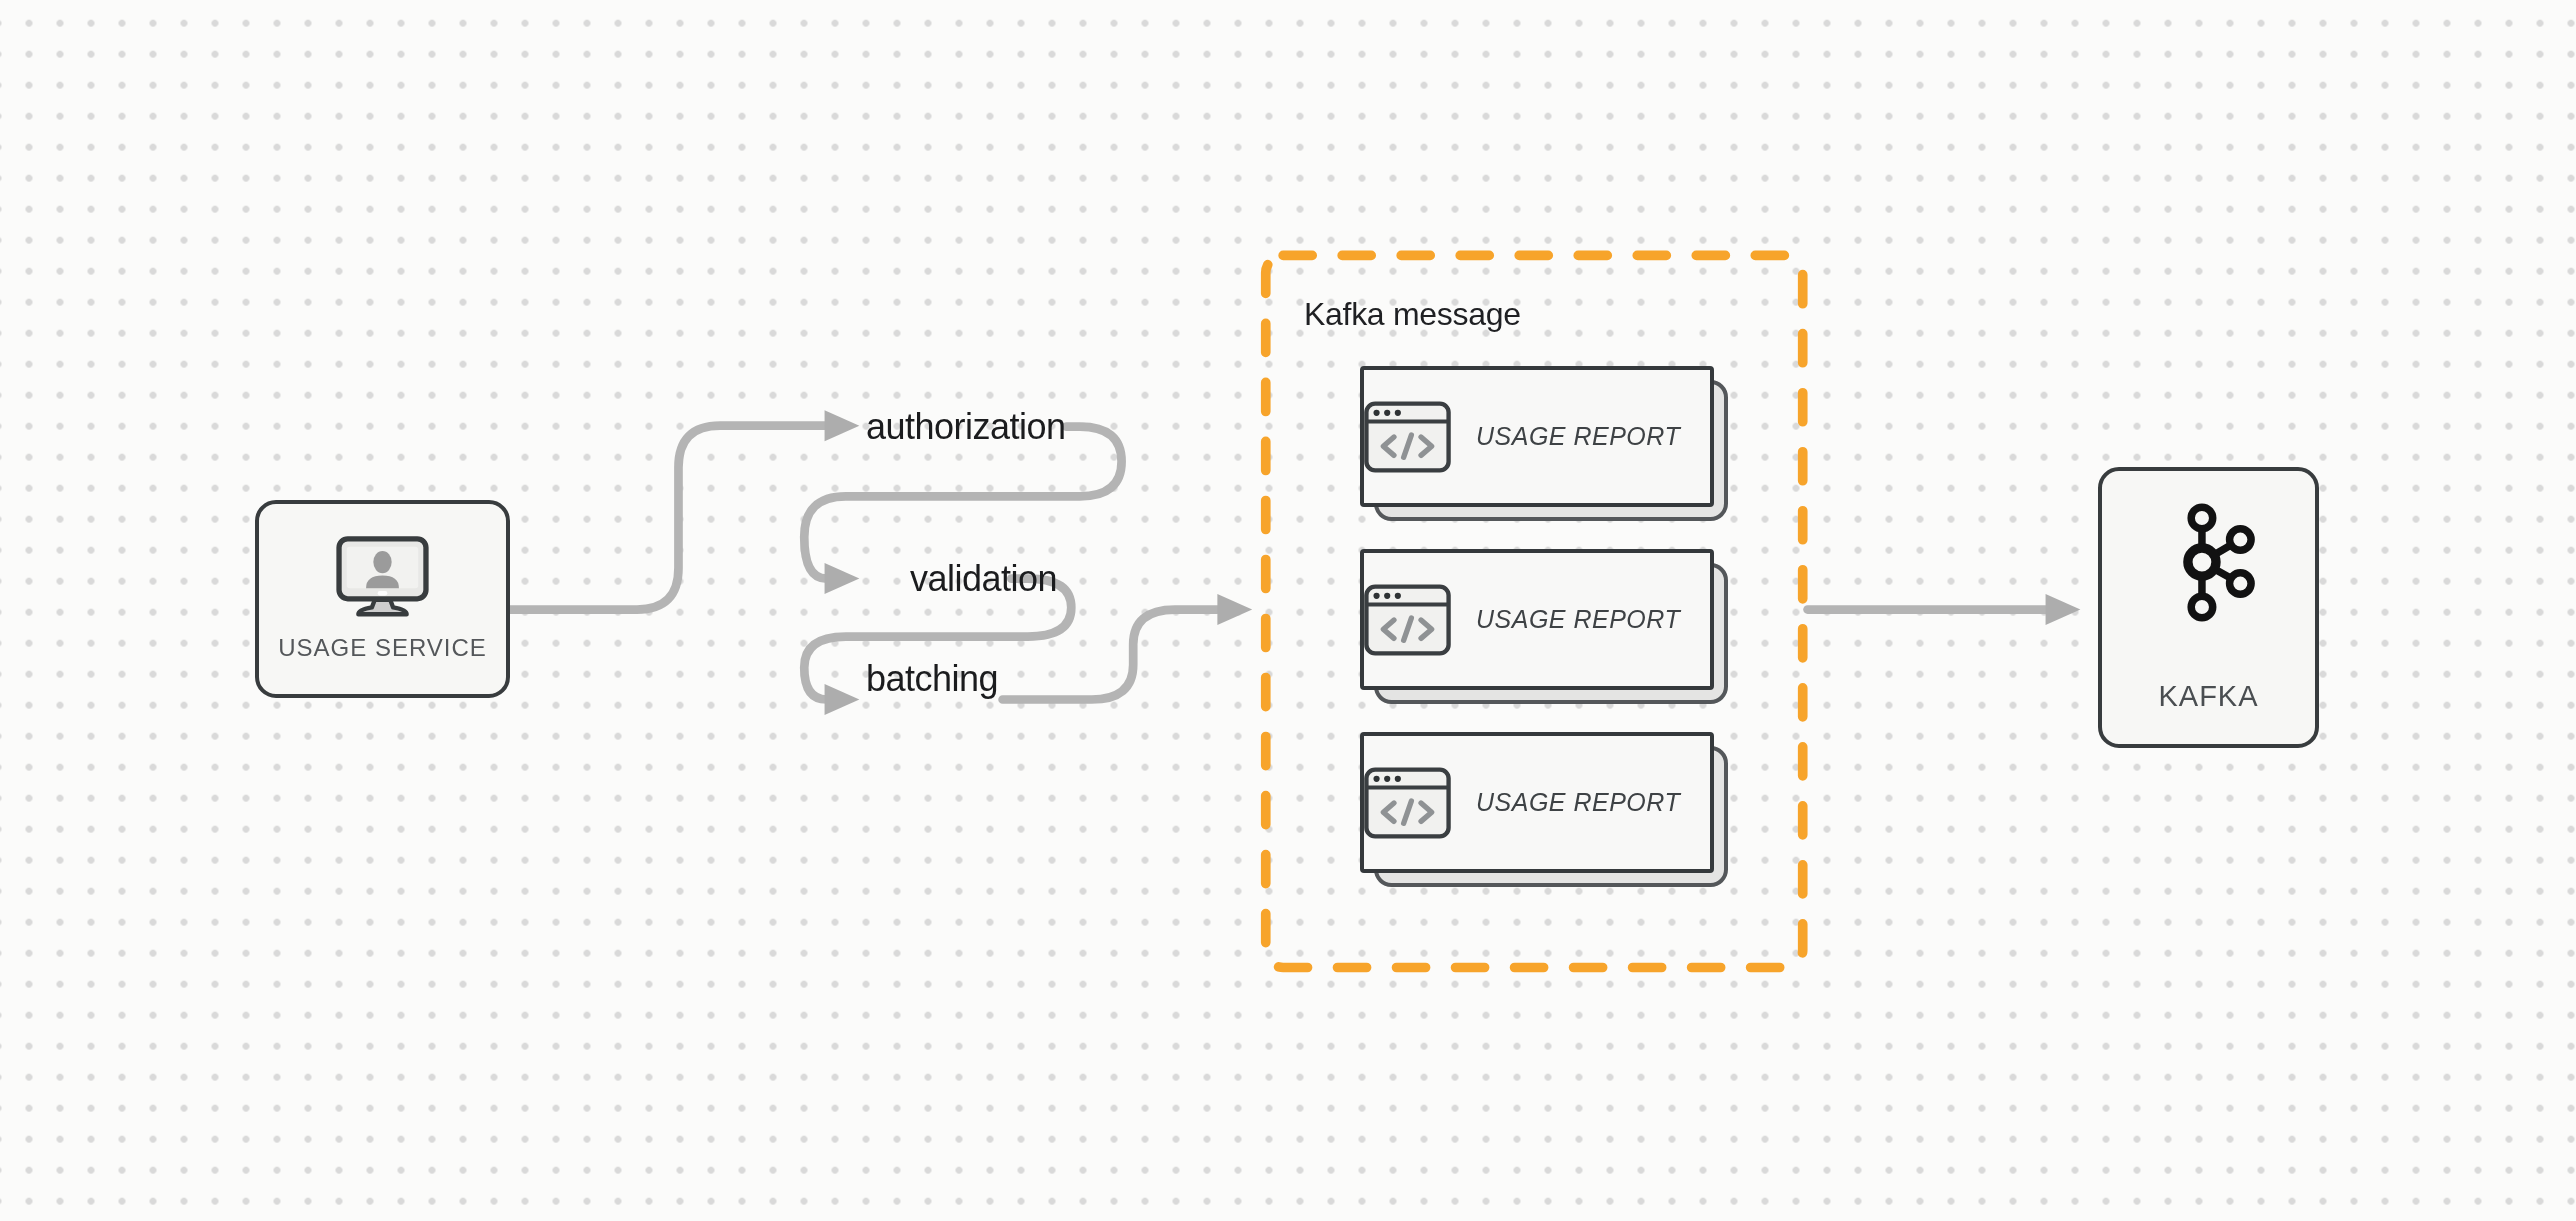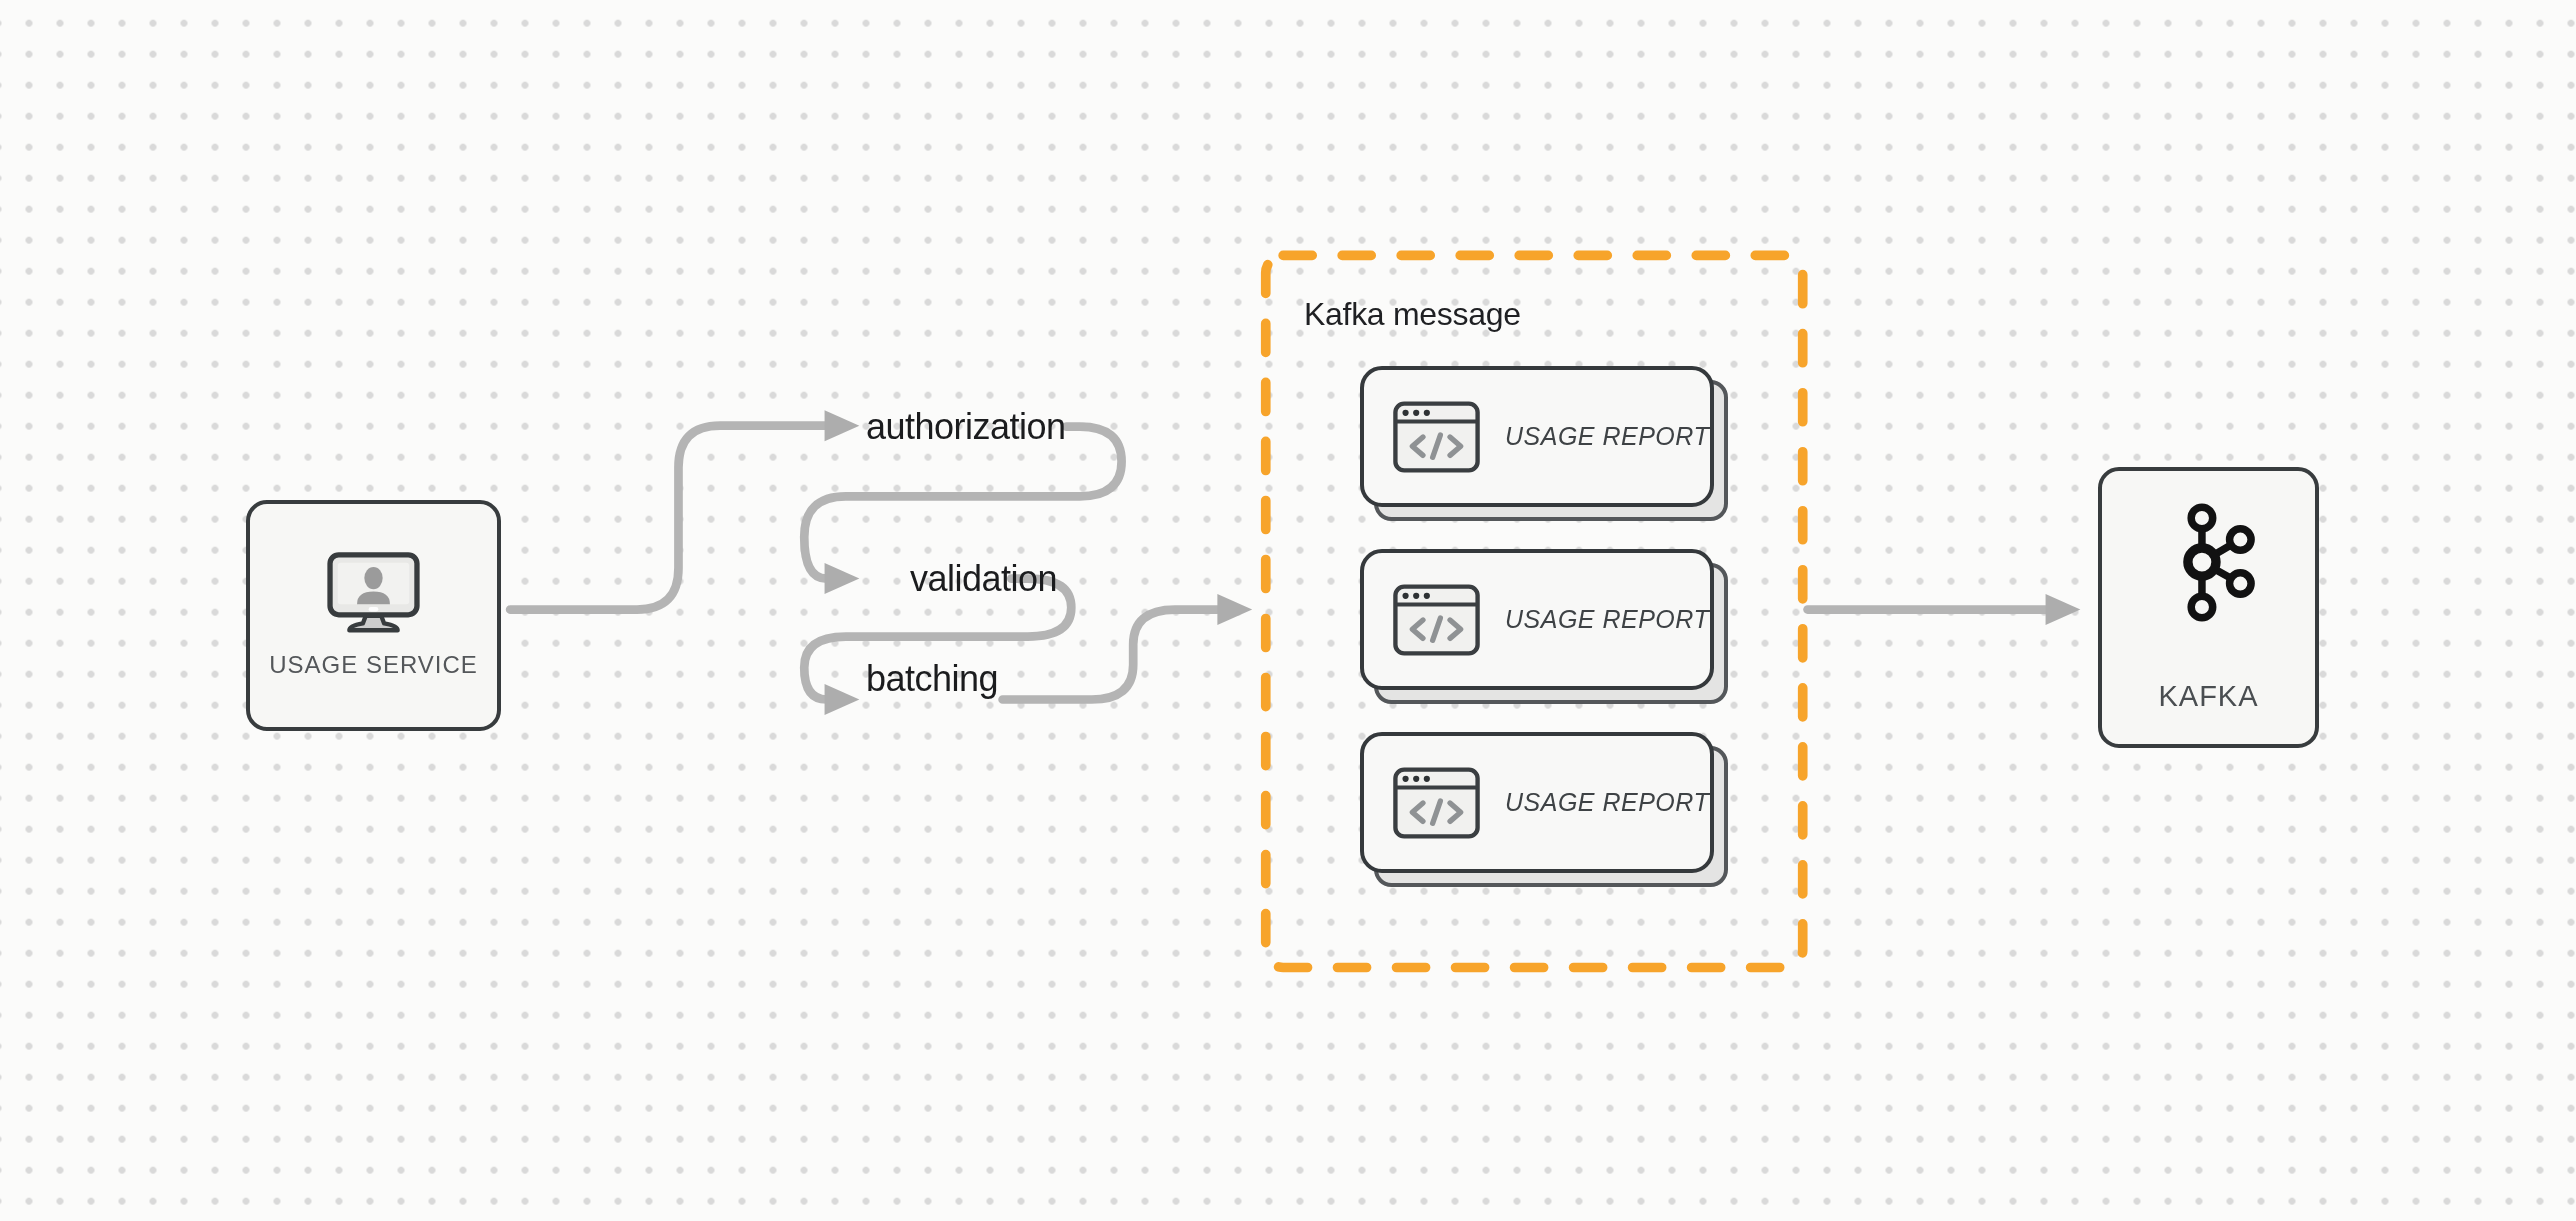--- a/index.html
+++ b/index.html
@@ -17,21 +17,21 @@
   #wires { position:absolute; left:0; top:0; width:2576px; height:1221px; }
 
   
   .node {
     position:absolute;
     background:#f7f7f5;
     border:4.8px solid #383c3e;
     border-radius:21px;
     display:flex; flex-direction:column; align-items:center; justify-content:center;
   }
-  #usage-service-node { left:246px; top:500px; width:255px; height:231px; }
+  #usage-service-node { left:255px; top:500px; width:255px; height:198px; }
   #kafka-node        { left:2098px; top:467px; width:221px; height:281px;gap:47px; }
   .node-label {
     color:#54575a;
     letter-spacing:1px;
     white-space:nowrap;
   }
   #usage-service-node .node-label { font-size:24px; margin-top:13.5px; }
   #kafka-node .node-label { font-size:29px; margin-top:9.7px; color:#4a4e51; }
 
   
@@ -57,22 +57,22 @@
     font-size:32px; font-weight:500; color:#1f2023;
     letter-spacing:-0.3px; white-space:nowrap;
   }
   .report-card { position:absolute; left:99px; width:354px; height:141px; }
   .card-shadow {
     position:absolute; left:13.5px; top:13.5px; width:354px; height:141px;
     background:#e4e4e3; border:4.8px solid #54575a; border-radius:17.4px;
   }
   .card-face {
     position:absolute; left:0; top:0; width:354px; height:141px;
-    background:#f8f8f7; border:4.8px solid #35393c; border-radius:22px;
-    display:flex; align-items:center; padding-left:29px;
+    background:#f8f8f7; border:4.8px solid #35393c; border-radius:4px;
+    display:flex; align-items:center; 
   }
   .card-face .code-icon { flex:0 0 auto; }
   .card-label {
     font-size:25px; font-style:italic; color:#3e4245;
     letter-spacing:0.5px; margin-left:25px; white-space:nowrap;
   }
   #card-0 { top:115px; }
   #card-1 { top:298px; }
   #card-2 { top:481px; }
 </style>

